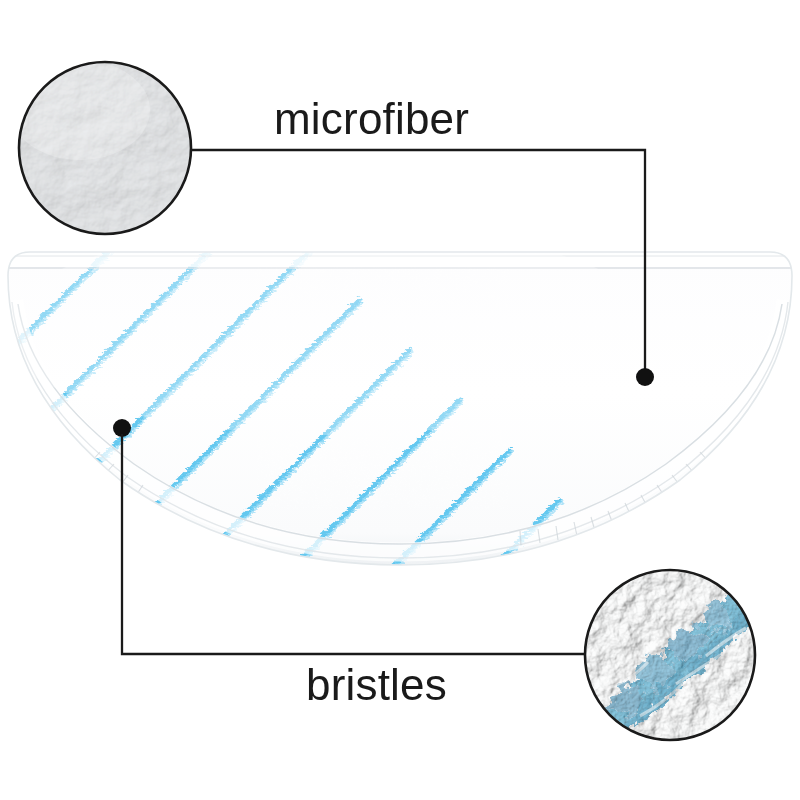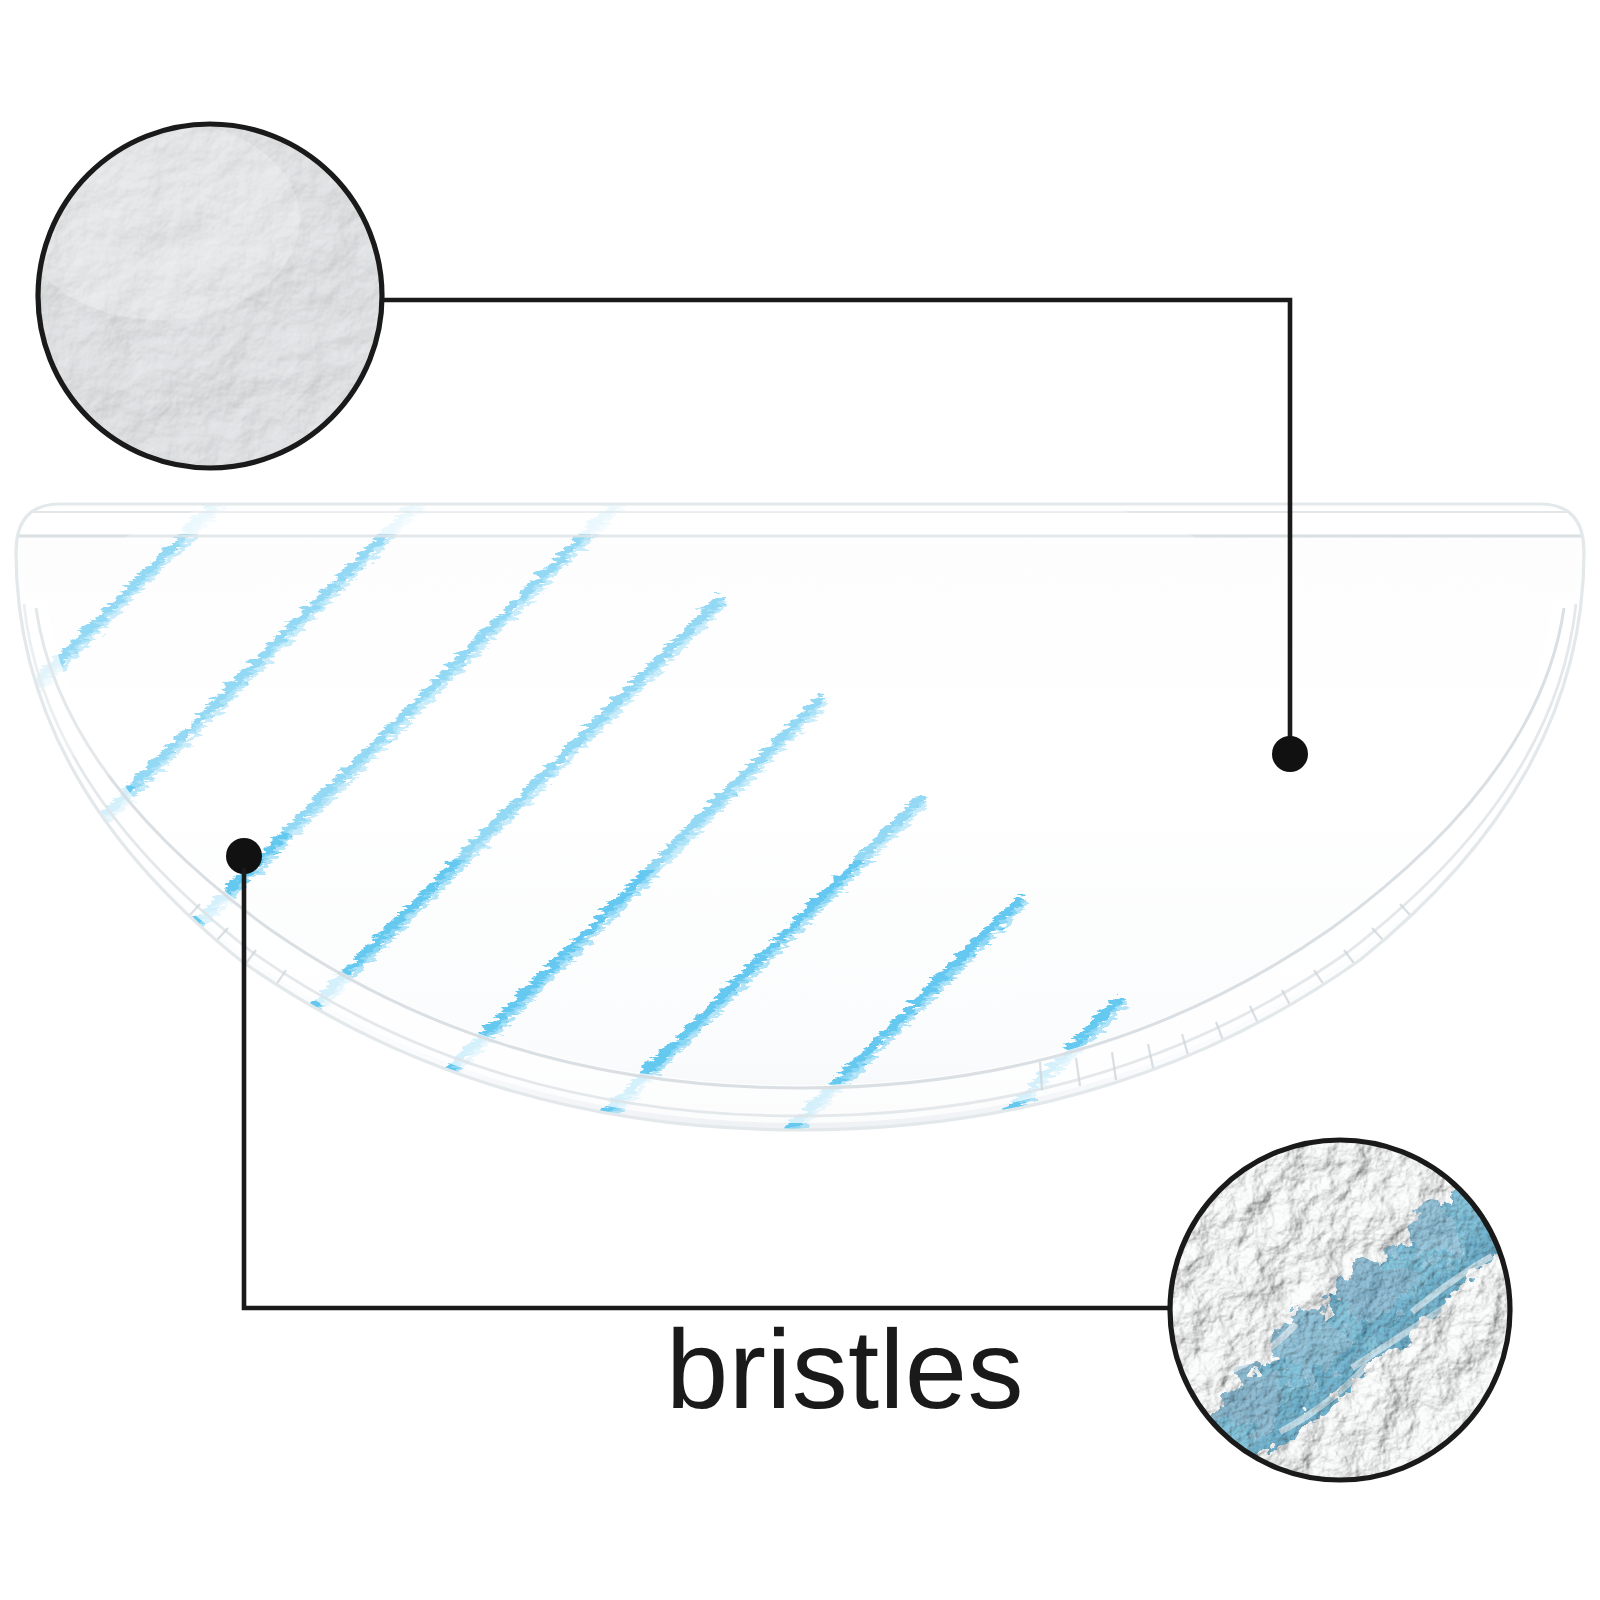--- a/index.html
+++ b/index.html
@@ -34,23 +34,22 @@
   }
   #label-microfiber {
     left: 274px;
     top: 94px;
     font-size: 44px;
     line-height: 50px;
   }
   #label-bristles {
     left: 306px;
     top: 660px;
-    font-size: 56px;
+    font-size: 44px;
     line-height: 50px;
-    margin-left: 27px;
   }
 </style>
 </head>
 <body>
 
 <div id="stage">
 
   <svg id="art" viewBox="0 0 800 800" xmlns="http://www.w3.org/2000/svg">
     <defs>
 
@@ -253,16 +252,17 @@
       </g>
       <circle cx="670" cy="655" r="85" fill="none" stroke="#1a1a1a" stroke-width="2.6"></circle>
     </g>
 
     <circle cx="122" cy="428" r="9" fill="#111111"></circle>
     <g fill="none" stroke="#1a1a1a" stroke-width="2.3">
       <path d="M 122 434 L 122 654 L 585 654"></path>
     </g>
   </svg>
 
+  <div class="callout-label" id="label-microfiber">microfiber</div>
 
   <div class="callout-label" id="label-bristles">bristles</div>
 
 </div>
 
 </body></html>

